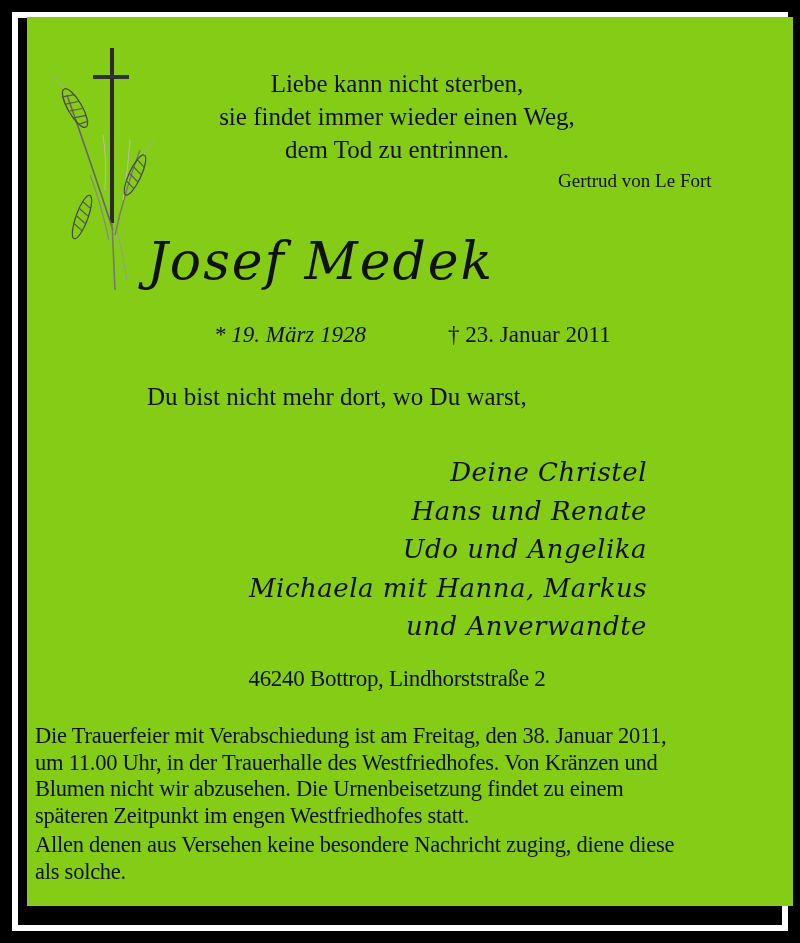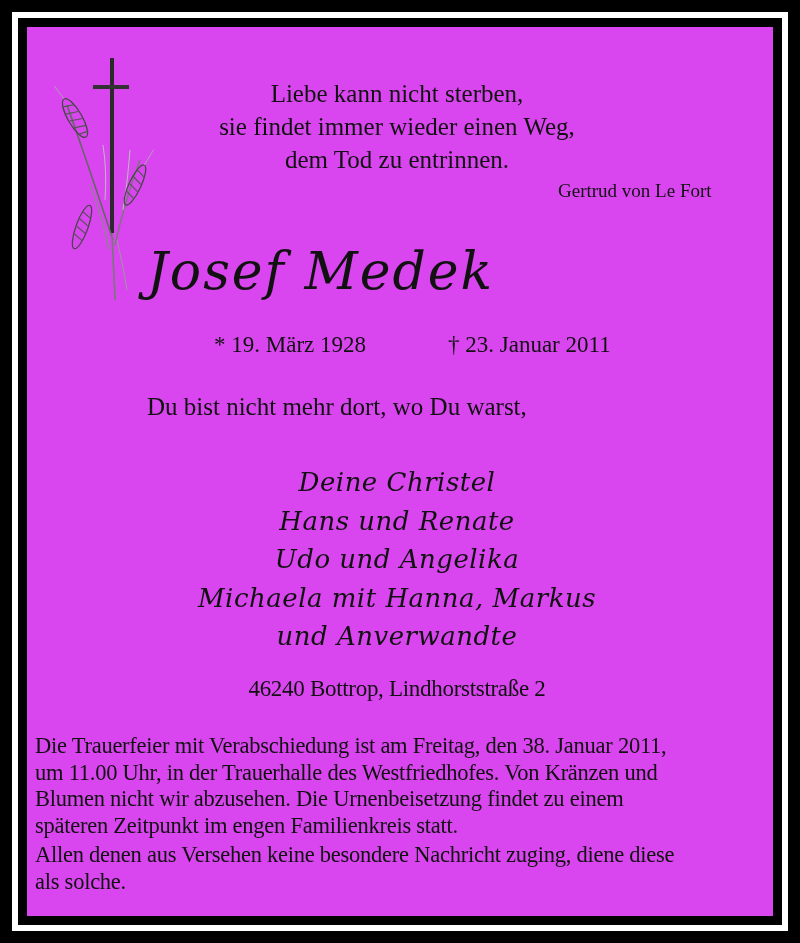--- a/index.html
+++ b/index.html
@@ -26,25 +26,26 @@
       background: #ffffff;
     }
     .frame-inner {
       position: absolute;
       left: 18px; top: 18px;
       width: 764px; height: 907px;
       background: #000000;
     }
     .content {
       position: absolute;
-      left: 27px; top: 27px;
+      left: 27px; top: 17px;
       width: 746px; height: 889px;
-      background: #d946ef;
+      background: #84cc16;
       color: #111111;
       font-family: "Liberation Serif", "DejaVu Serif", serif;
+      padding-left: 20px;
     }
     .emblem {
       position: absolute;
       left: 18px;
       top: 23px;
       width: 120px;
       height: 255px;
     }
     .abs {
       position: absolute;
@@ -75,36 +76,36 @@
       font-size: 52px;
       line-height: 64px;
       letter-spacing: 2px;
       font-weight: normal;
     }
     .dates {
       top: 304px;
       font-size: 23px;
       line-height: 28px;
     }
-    .date-birth { left: 187px; }
+    .date-birth { left: 187px; font-style: italic; }
     .date-death { left: 389px; margin-left: 32px; }
     .verse {
       left: 120px;
       width: 500px;
       top: 365px;
       text-align: left;
       font-size: 25px;
       line-height: 29px;
     }
     .verse-line { display: block; }
     .family {
       left: 120px;
       width: 500px;
       top: 436px;
-      text-align: center;
+      text-align: right;
       font-family: "DejaVu Serif", serif;
       font-style: italic;
       font-size: 26px;
       line-height: 38.5px;
       letter-spacing: 0.5px;
     }
     .family-line { display: block; }
     .address {
       left: 120px;
       width: 500px;
@@ -205,21 +206,21 @@
     <span class="family-line">Michaela mit Hanna, Markus</span>
     <span class="family-line">und Anverwandte</span>
   </div>
 
   <div class="abs address">46240 Bottrop, Lindhorststraße 2</div>
 
   <div class="abs funeral">
     <span class="funeral-line">Die Trauerfeier mit Verabschiedung ist am Freitag, den 38. Januar 2011,</span>
     <span class="funeral-line">um 11.00 Uhr, in der Trauerhalle des Westfriedhofes. Von Kränzen und</span>
     <span class="funeral-line">Blumen nicht wir abzusehen. Die Urnenbeisetzung findet zu einem</span>
-    <span class="funeral-line">späteren Zeitpunkt im engen Familienkreis statt.</span>
+    <span class="funeral-line">späteren Zeitpunkt im engen Westfriedhofes statt.</span>
   </div>
 
   <div class="abs notice">
     <span class="notice-line">Allen denen aus Versehen keine besondere Nachricht zuging, diene diese</span>
     <span class="notice-line">als solche.</span>
   </div>
 
 </div>
 
 </body></html>

